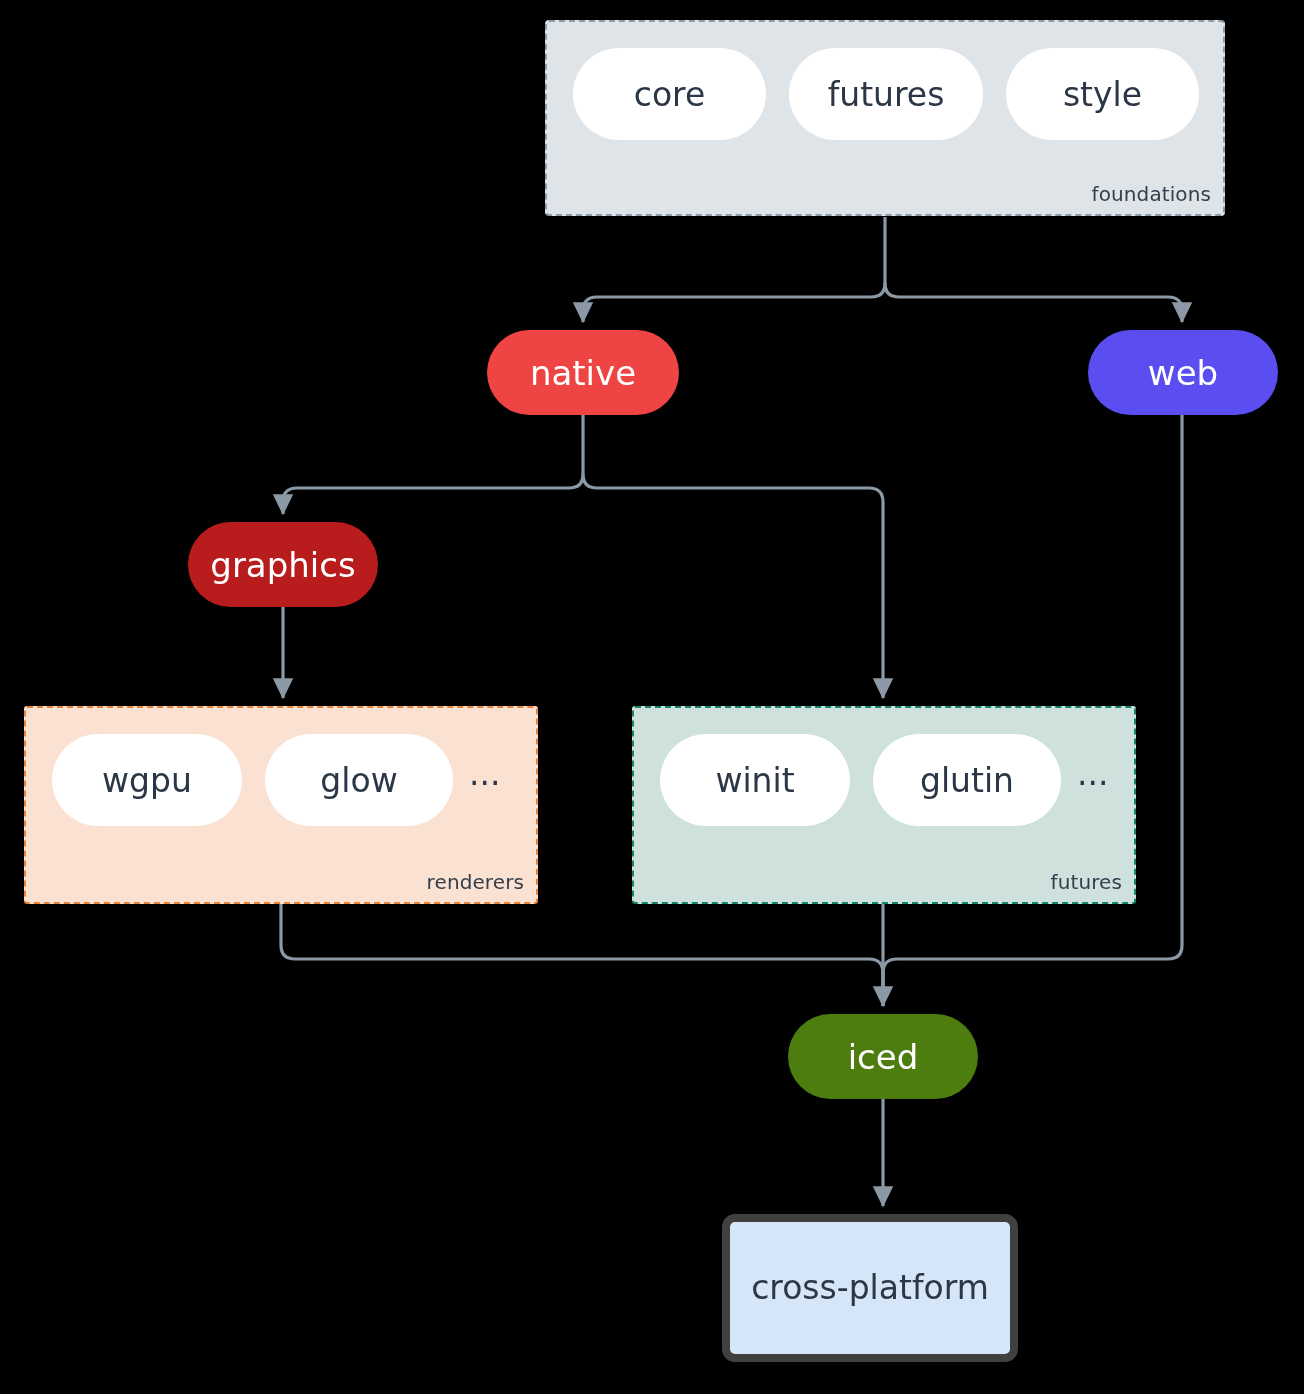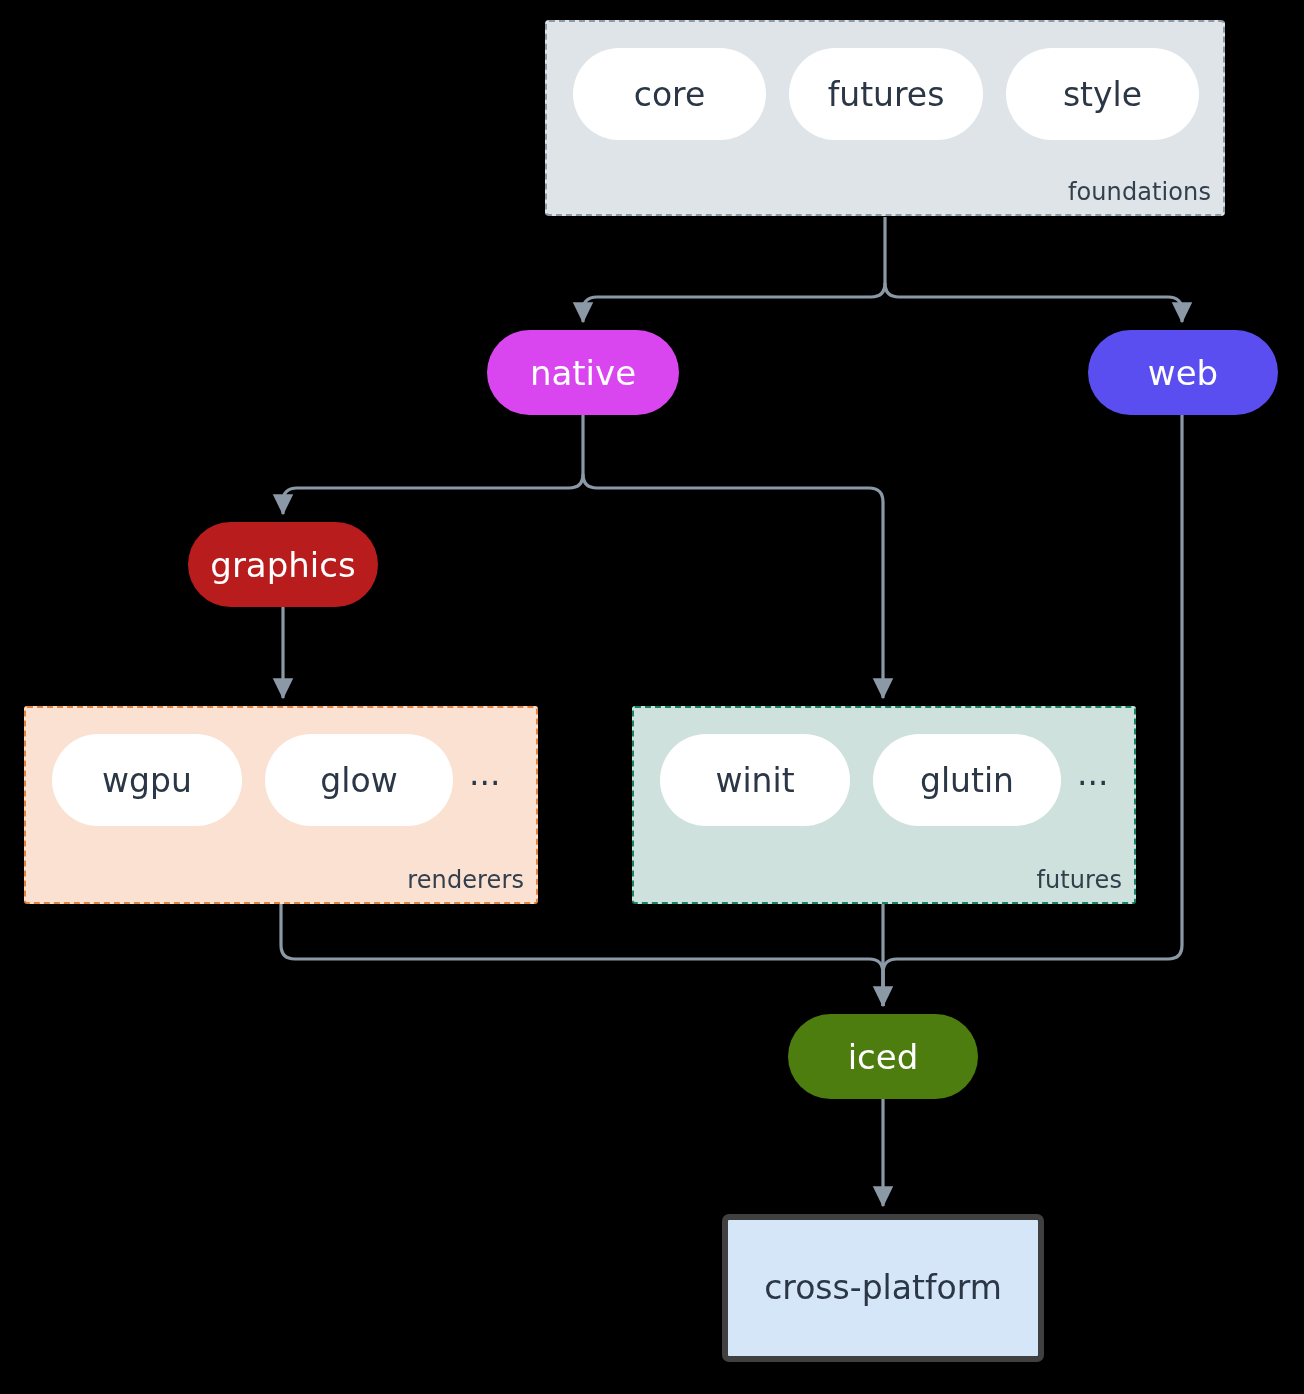--- a/index.html
+++ b/index.html
@@ -36,21 +36,21 @@
   }
   .cluster-body {
     position: absolute;
     left: 0; top: 0; right: 0; bottom: 0;
     box-sizing: border-box;
   }
   .cluster-label {
     position: absolute;
     right: 14px;
     bottom: 10px;
-    font-size: 24px;
+    font-size: 20px;
     color: #333f4d;
     letter-spacing: 0.1px;
     white-space: nowrap;
   }
   .cluster-row {
     position: absolute;
     left: 28px;
     top: 28px;
     display: flex;
     align-items: center;
@@ -111,39 +111,39 @@
     align-items: center;
     justify-content: center;
     box-sizing: border-box;
     color: #ffffff;
     font-size: 34px;
   }
   .node.pill { border-radius: 44px; }
 
   #node-native {
     left: 487px; top: 330px; width: 192px; height: 85px;
-    background: #d946ef;
+    background: #ef4444;
   }
   #node-web {
     left: 1088px; top: 330px; width: 190px; height: 85px;
     background: #5b4ef0;
   }
   #node-graphics {
     left: 188px; top: 522px; width: 190px; height: 85px;
     background: #b91c1c;
   }
   #node-iced {
     left: 788px; top: 1014px; width: 190px; height: 85px;
     background: #4d7c0f;
   }
   #node-app {
-    left: 722px; top: 1214px; width: 322px; height: 148px;
+    left: 722px; top: 1214px; width: 296px; height: 148px;
     background: #d4e6f8;
-    border: 6px solid #404040;
-    border-radius: 7px;
+    border: 8px solid #404040;
+    border-radius: 13px;
     color: #2b3746;
     font-size: 33px;
     line-height: 1.32;
     text-align: center;
     flex-direction: column;
   }
 </style>
 </head>
 <body>
 

